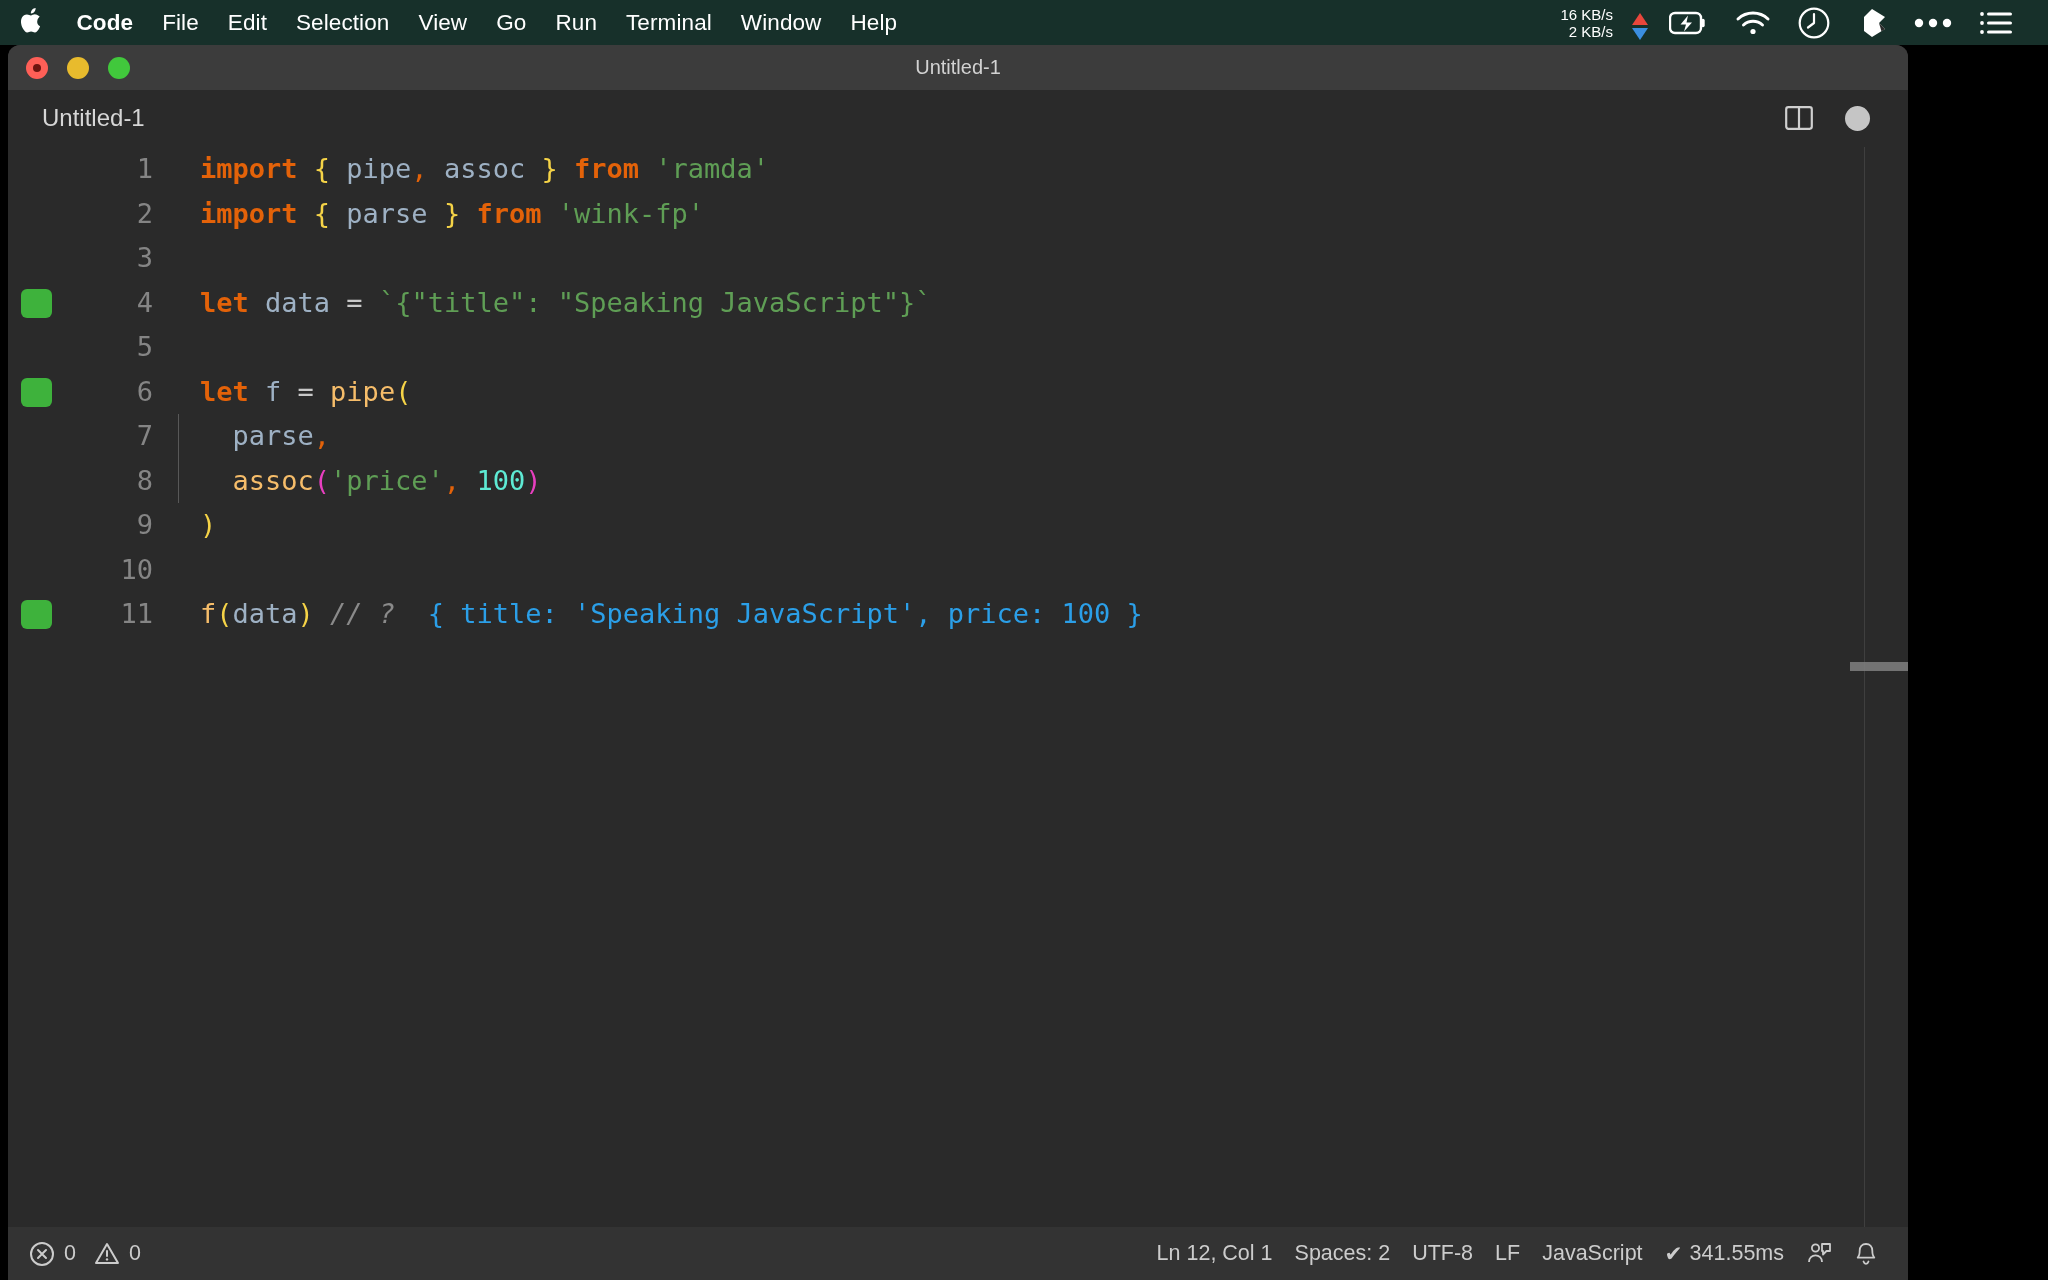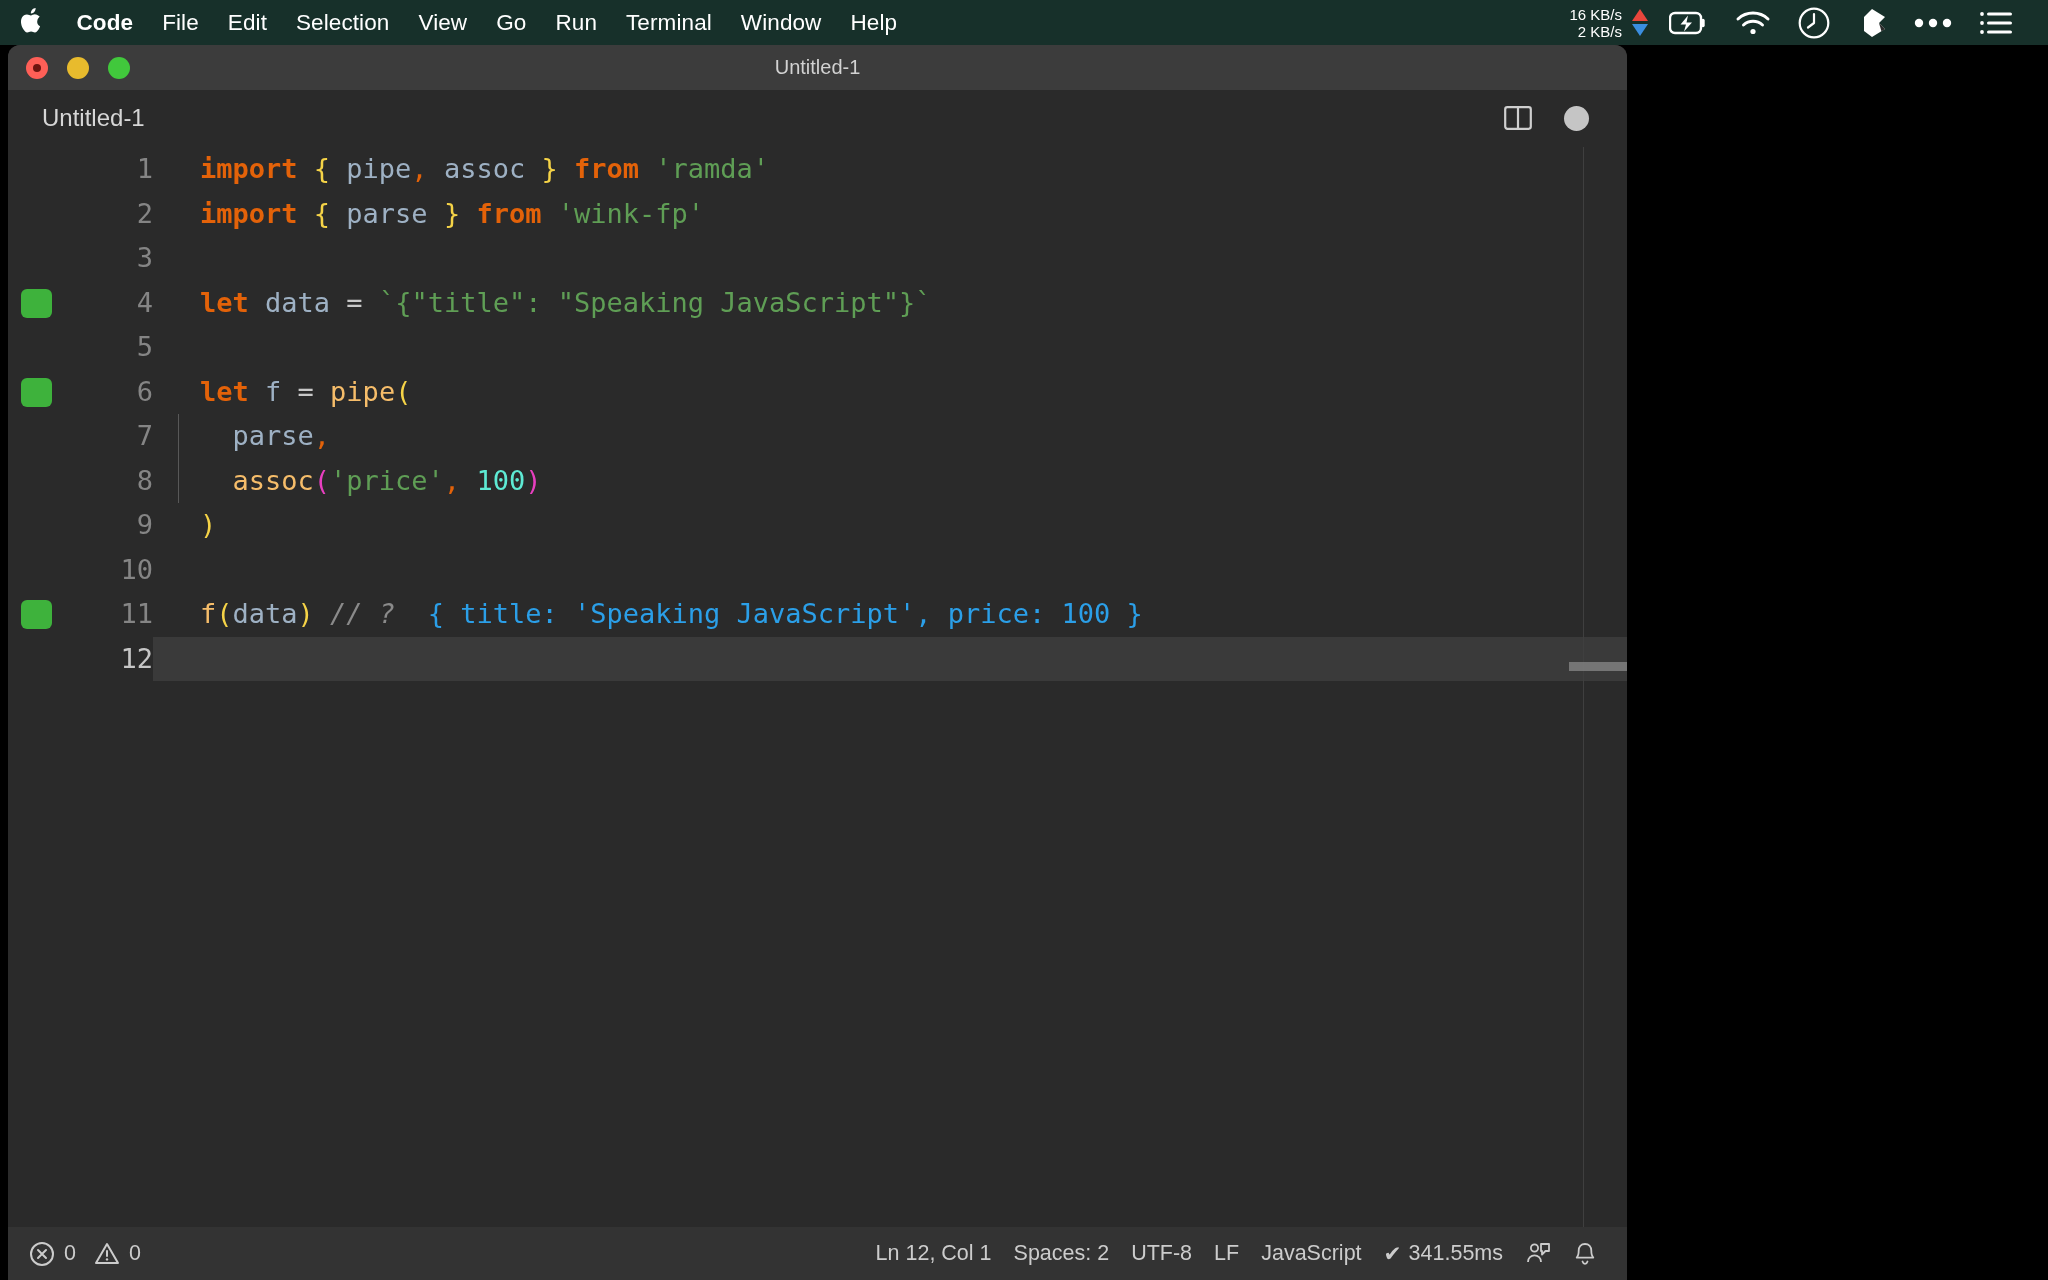--- a/index.html
+++ b/index.html
@@ -29,38 +29,38 @@
     letter-spacing:0.1px;
   }
   #menubar .mi.app { font-weight:bold;text-align:right; }
   #menubar .spacer { flex:1; }
   #menubar .tray {
     display:flex; align-items:center; height:45px; padding-right:22px; gap:0px;
   }
   .tray-item { display:flex; align-items:center; justify-content:center;
                height:45px; padding:0 13px; }
 
-  .netspeed { display:flex; align-items:center; gap:10px; padding:0 8px 0 4px; }
+  .netspeed { display:flex; align-items:flex-end; gap:19px; padding:0 8px 0 4px; }
   .netspeed .nums {
     display:flex; flex-direction:column; align-items:flex-end;
     font-size:15px; line-height:17px; font-weight:500;
   }
   .netspeed .arrows { display:flex; flex-direction:column; gap:3px; }
   .tri-up {
     width:0;height:0;border-left:8px solid transparent;border-right:8px solid transparent;
     border-bottom:12px solid #e8463c;
   }
   .tri-down {
     width:0;height:0;border-left:8px solid transparent;border-right:8px solid transparent;
     border-top:12px solid #3b8ee0;
   }
 
   
   #window {
-    position:absolute; left:8px; top:45px; width:1619px; height:1235px;
+    position:absolute; left:8px; top:45px; width:1900px; height:1235px;
     background:#2a2a2a;
     border-radius:12px 12px 0 0;
     overflow:hidden;
     box-shadow:0 0 0 1px rgba(0,0,0,0.5);
   }
 
   
   #titlebar {
     position:relative; height:45px; width:100%;
     background:#3c3c3c;
@@ -353,25 +353,20 @@
       <div class="lnum">10</div>
       <div class="codecell"></div>
     </div>
 
     <div class="line">
       <div class="gutter"><span class="gmark"></span></div>
       <div class="lnum">11</div>
       <div class="codecell"><span class="t-fn">f</span><span class="t-brace">(</span><span class="t-var">data</span><span class="t-brace">)</span><span> </span><span class="t-comment">// ?</span><span>  </span><span class="t-result">{ title: 'Speaking JavaScript', price: 100 }</span></div>
     </div>
 
-    <div class="line current">
-      <div class="gutter"></div>
-      <div class="lnum cur">12</div>
-      <div class="codecell"></div>
-    </div>
 
     <div id="overviewline"></div>
     <div id="hscroll"></div>
   </div>
 
   <div id="statusbar">
     <div class="sbleft">
       <div class="sbitem">
         <span>
           <svg width="26" height="26" viewBox="0 0 26 26">

